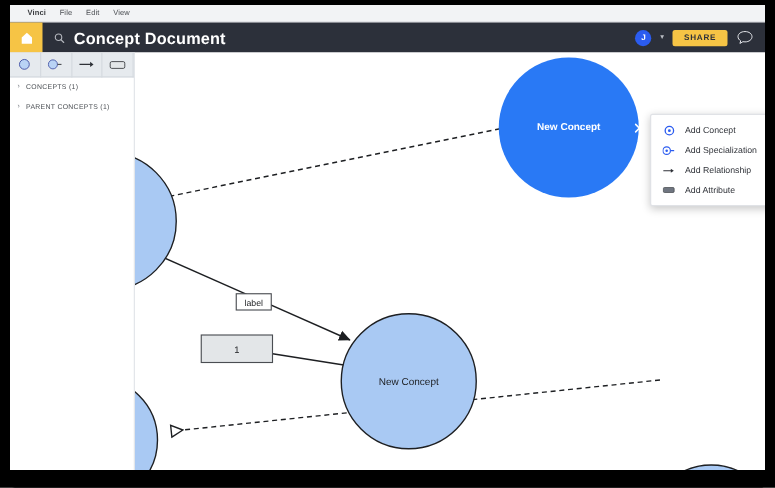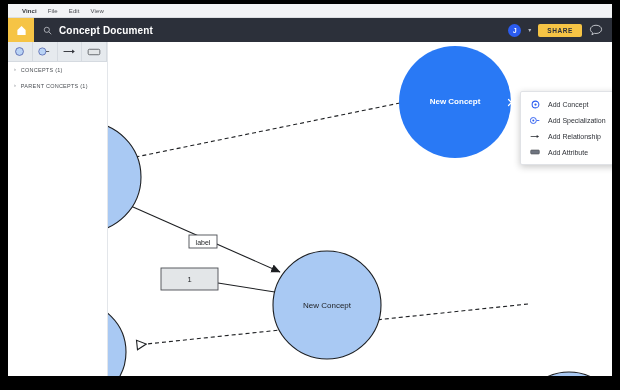--- a/index.html
+++ b/index.html
@@ -45,21 +45,21 @@
   .homebtn {
     width: 26px; background: #f6c445;
     display: flex; align-items: center; justify-content: center;
   }
   .home-ico { width: 11px; height: 11px; display: block; }
   .searchwrap {
     flex: 1; display: flex; align-items: center; gap: 7px; padding-left: 9px;
   }
   .search-ico { width: 9px; height: 9px; display: block; opacity: .85; }
   .doctitle {
-    font-size: 10px; color: #ffffff; font-weight: bold; letter-spacing: .15px;
+    font-size: 13px; color: #ffffff; font-weight: bold; letter-spacing: .15px;
   }
   .hdr-right { display: flex; align-items: center; gap: 7px; padding-right: 9px; }
   .avatar {
     width: 13px; height: 13px; border-radius: 50%;
     background: #2b5cf0; color: #fff;
     font-size: 6.5px; font-weight: bold;
     display: flex; align-items: center; justify-content: center;
   }
   .caret { font-size: 6px; color: #b9bcc3; line-height: 1; }
   .sharebtn {

